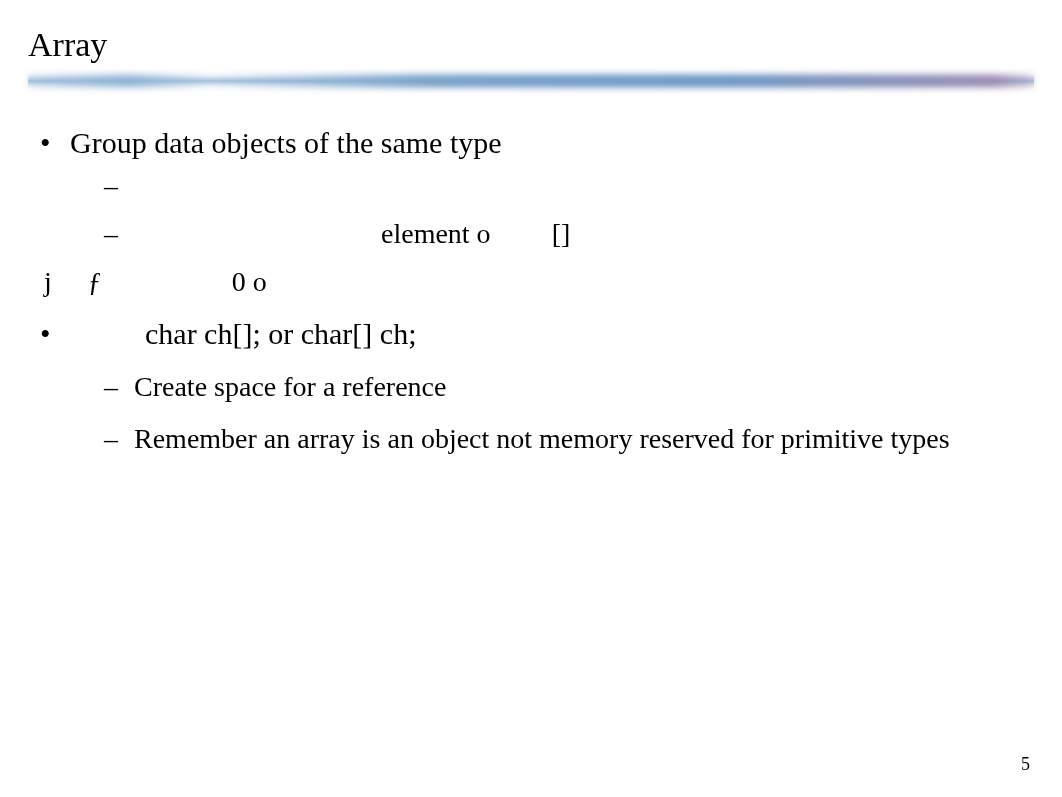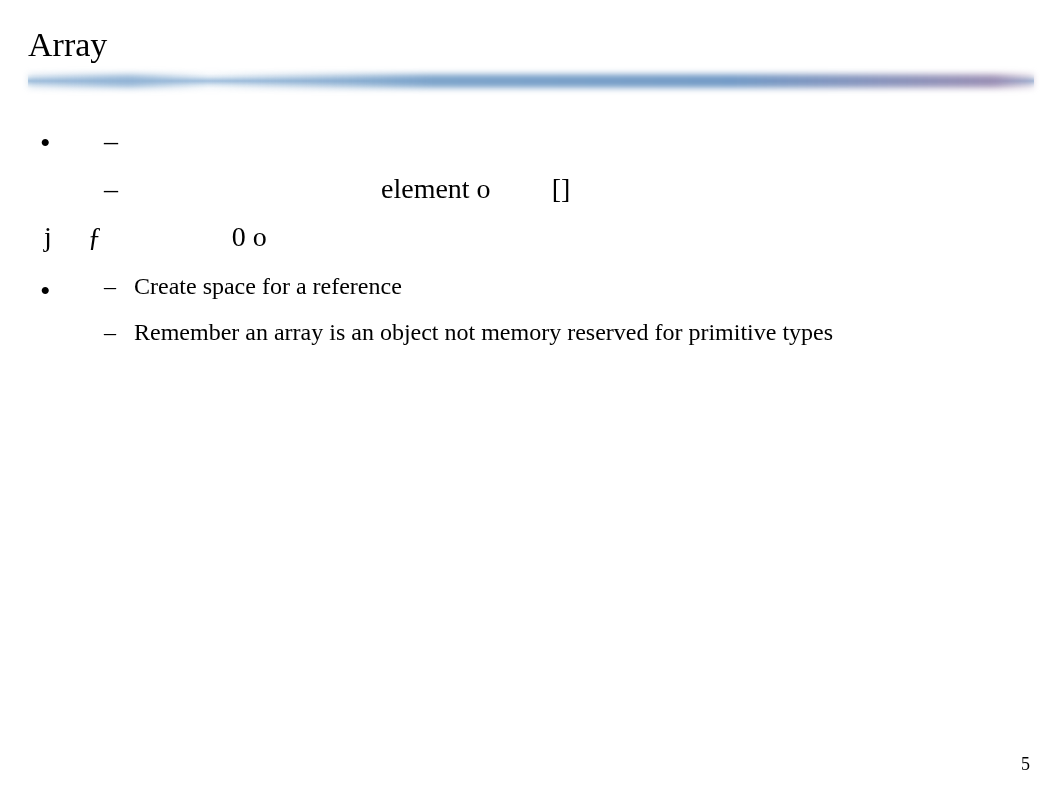--- a/index.html
+++ b/index.html
@@ -66,21 +66,21 @@
     content: "•";
     position: absolute;
     left: 0;
     top: 0;
     font-size: 30px;
   }
   ul.dashes {
     list-style: none;
     padding-left: 34px;
     margin-top: 10px;
-    font-size: 24px;
+    font-size: 28px;
   }
   ul.dashes > li {
     position: relative;
     padding-left: 30px;
     margin-bottom: 10px;
   }
   ul.dashes > li::before {
     content: "–";
     position: absolute;
     left: 0;
@@ -129,20 +129,21 @@
 <div class="slide">
 
   <div class="title">Array</div>
 
   <div class="divider"></div>
 
   <div class="content">
     <ul class="bullets">
 
       <li>
+        <span>Group data objects of the same type</span>
 
         <div class="frag-row">
           <span class="dash">–</span>
           <span></span>
         </div>
 
         <div class="frag-row">
           <span class="dash">–</span>
           <span class="frag-el">element o</span>
           <span class="frag-br">[]</span>
@@ -151,20 +152,21 @@
 
     </ul>
 
     <div class="stray">
       <span>j</span><span class="sp1"></span><span>ƒ</span><span class="sp2"></span><span>0 o</span>
     </div>
 
     <ul class="bullets">
       <li>
 
+        <div class="code-line">char ch[]; or char[] ch;</div>
 
         <ul class="dashes">
           <li>
             <span>Create space for a reference</span>
           </li>
           <li>
             <span>Remember an array is an object not memory reserved for primitive types</span>
           </li>
         </ul>
       </li>

